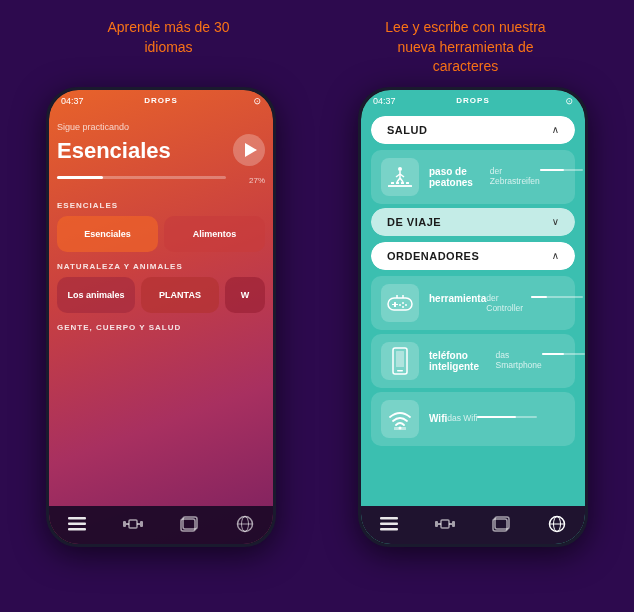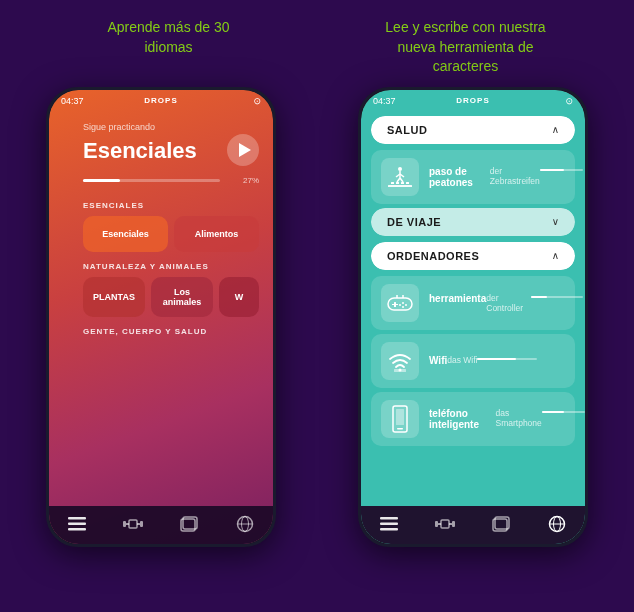--- a/index.html
+++ b/index.html
@@ -17,21 +17,21 @@
     .top-section {
       display: flex;
       width: 100%;
       padding: 18px 20px 10px;
       justify-content: space-around;
     }
 
     .top-text {
       flex: 1;
       text-align: center;
-      color: #84cc16;
+      color: #f97316;
       font-size: 14px;
       line-height: 1.4;
     }
 
     .phones-container {
       display: flex;
       justify-content: space-around;
       width: 100%;
       padding: 0 10px;
       gap: 10px;
@@ -86,40 +86,38 @@
     .phone1-bg {
       background: linear-gradient(160deg, #e8632a 0%, #c94040 40%, #a83060 70%, #7a2060 100%);
       width: 100%;
       height: 100%;
       position: absolute;
     }
 
     .phone1-content {
       position: relative;
       z-index: 5;
-      padding: 32px 14px 10px;
-      margin-left: 20px;
+      padding: 32px 8px 10px;
     }
 
     .continues-label {
       color: rgba(255,255,255,0.75);
       font-size: 9px;
       margin-bottom: 2px;
     }
 
     .main-title {
       color: white;
       font-size: 22px;
       font-weight: 700;
       margin-bottom: 8px;
     }
 
     .progress-row {
       display: flex;
-      align-items: center;
       gap: 23px;
       margin-bottom: 16px;
     }
 
     .progress-bar-bg {
       flex: 1;
       height: 3px;
       background: rgba(255,255,255,0.3);
       border-radius: 2px;
       position: relative;
@@ -356,22 +354,22 @@
           <p class="category-label">ESENCIALES</p>
           <div class="cards-row">
             <div class="card orange">Esenciales</div>
             <div class="card red">Alimentos</div>
           </div>
         </div>
 
         <div>
           <p class="category-label">NATURALEZA Y ANIMALES</p>
           <div class="cards-row">
+            <div class="card dark-red">Los animales</div>
             <div class="card plants">PLANTAS</div>
-            <div class="card dark-red">Los animales</div>
             <div class="card partial" style="background:rgba(150,30,50,0.6);color:white;font-size:9px;font-weight:700;">W</div>
           </div>
         </div>
 
         <div>
           <p class="category-label">GENTE, CUERPO Y SALUD</p>
         </div>
       </div>
 
       <div class="bottom-nav">
@@ -486,51 +484,51 @@
             <span class="list-main-text">herramienta</span>
             <span class="list-sub-text">der Controller</span>
             <div class="list-progress">
               <div class="list-progress-fill" style="width:30%"></div>
             </div>
           </div>
         </div>
 
         <div class="list-item-row">
           <div class="list-icon-box">
+            <svg width="18" height="28" viewBox="0 0 18 28" fill="none">
+              <rect x="2" y="1" width="14" height="26" rx="2" stroke="white" stroke-width="1.5" fill="none"></rect>
+              <rect x="6" y="23" width="6" height="1.5" rx="0.7" fill="white"></rect>
+              <rect x="5" y="4" width="8" height="16" rx="0.5" fill="rgba(255,255,255,0.4)"></rect>
+            </svg>
+          </div>
+          <div class="list-text">
+            <span class="list-main-text">teléfono inteligente</span>
+            <span class="list-sub-text">das Smartphone</span>
+            <div class="list-progress">
+              <div class="list-progress-fill" style="width:50%"></div>
+            </div>
+          </div>
+        </div>
+
+        <div class="list-item-row">
+          <div class="list-icon-box">
             <svg width="28" height="24" viewBox="0 0 28 24" fill="none">
               <path d="M4 10 Q14 2 24 10" stroke="white" stroke-width="1.8" fill="none" stroke-linecap="round"></path>
               <path d="M7 14 Q14 8 21 14" stroke="white" stroke-width="1.8" fill="none" stroke-linecap="round"></path>
               <path d="M10 18 Q14 14 18 18" stroke="white" stroke-width="1.8" fill="none" stroke-linecap="round"></path>
               <circle cx="14" cy="21" r="1.5" fill="white"></circle>
 
               <rect x="8" y="20" width="12" height="3" rx="0.5" fill="rgba(255,255,255,0.5)"></rect>
             </svg>
           </div>
           <div class="list-text">
             <span class="list-main-text">Wifi</span>
             <span class="list-sub-text">das Wifi</span>
             <div class="list-progress">
               <div class="list-progress-fill" style="width:65%"></div>
-            </div>
-          </div>
-        </div>
-
-        <div class="list-item-row">
-          <div class="list-icon-box">
-            <svg width="18" height="28" viewBox="0 0 18 28" fill="none">
-              <rect x="2" y="1" width="14" height="26" rx="2" stroke="white" stroke-width="1.5" fill="none"></rect>
-              <rect x="6" y="23" width="6" height="1.5" rx="0.7" fill="white"></rect>
-              <rect x="5" y="4" width="8" height="16" rx="0.5" fill="rgba(255,255,255,0.4)"></rect>
-            </svg>
-          </div>
-          <div class="list-text">
-            <span class="list-main-text">teléfono inteligente</span>
-            <span class="list-sub-text">das Smartphone</span>
-            <div class="list-progress">
-              <div class="list-progress-fill" style="width:50%"></div>
             </div>
           </div>
         </div>
 
       </div>
 
       <div class="bottom-nav">
         <div class="nav-icon" style="color:rgba(255,255,255,0.9);">
           <svg width="18" height="14" viewBox="0 0 18 14">
               <rect x="0" y="0" width="18" height="2.5" rx="1" fill="currentColor"></rect>

